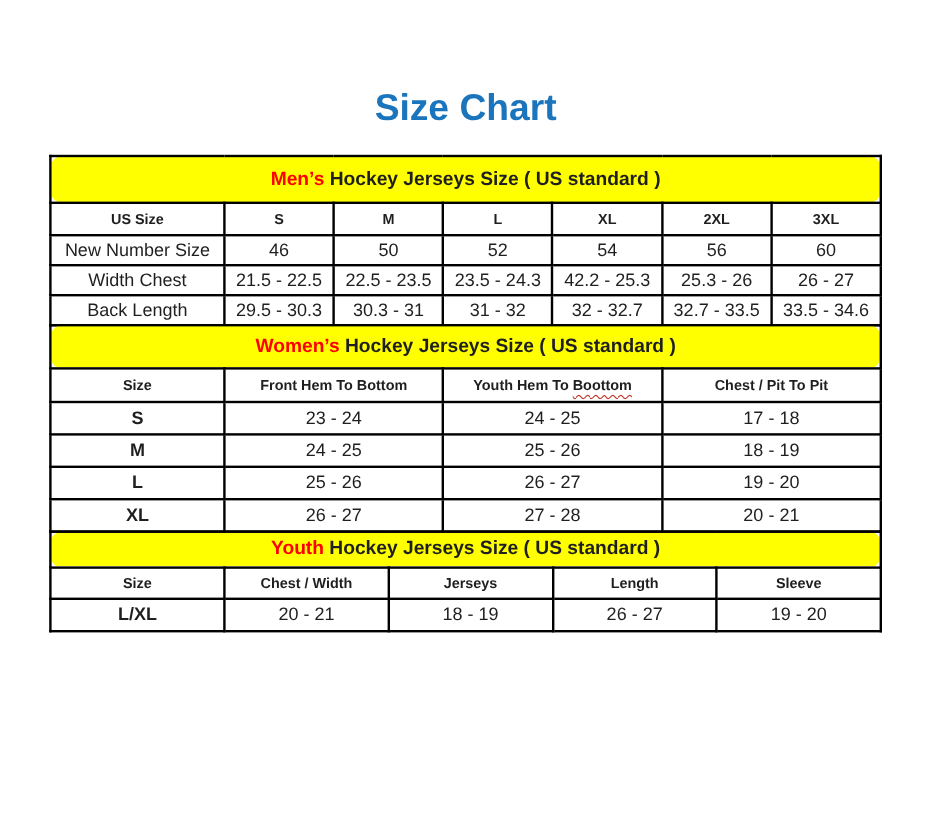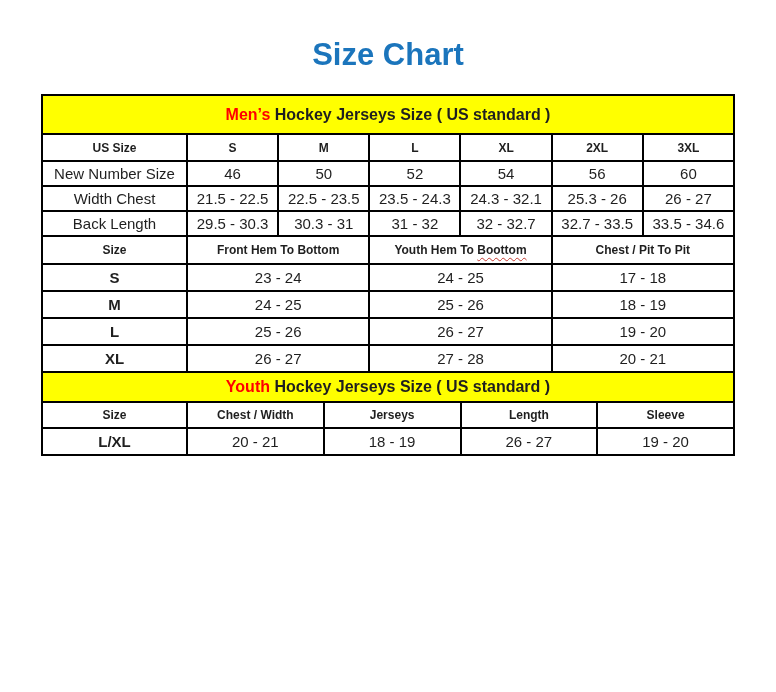--- a/index.html
+++ b/index.html
@@ -9,40 +9,40 @@
     --ink:#1f1f1f;
   }
   html,body{margin:0;padding:0;background:#ffffff;}
   body{
     width:776px;height:692px;overflow:hidden;
     font-family:"Liberation Sans", sans-serif;
     color:var(--ink);
   }
   .canvas{position:relative;width:776px;height:692px;background:#fff;}
   .page-title{
-    margin:0;padding-top:37px;height:44px;
+    margin:0;padding-top:72px;height:44px;
     text-align:center;
     color:var(--title-blue);
     font-size:31px;font-weight:bold;letter-spacing:0px;
   }
   .tables{width:694px;margin:13px auto 0 auto;}
   table{
     border-collapse:collapse;table-layout:fixed;width:694px;
     font-size:15px;
   }
   table.tbl-women,table.tbl-youth{margin-top:-2px;}
   td,th{
     border:2px solid #000;
     text-align:center;vertical-align:middle;
     padding:0 2px;color:var(--ink);
     overflow:hidden;white-space:nowrap;
   }
   .banner{
     background:var(--banner-yellow);
-    font-weight:bold;font-size:16px;
+    font-weight:bold;font-size:16px;border-radius:10px;
   }
   .tbl-men .banner{height:37px;}
   .tbl-women .banner{height:34px;}
   .tbl-youth .banner{height:28px;}
   .banner .red{color:var(--accent-red);}
   th{font-weight:bold;font-size:12px;}
   .tbl-men th{height:25px;}
   .tbl-men td{height:23px;}
   .tbl-women th{height:26px;}
   .tbl-women td{height:25px;}
@@ -102,21 +102,21 @@
           <td>52</td>
           <td>54</td>
           <td>56</td>
           <td>60</td>
         </tr>
         <tr>
           <td>Width Chest</td>
           <td>21.5 - 22.5</td>
           <td>22.5 - 23.5</td>
           <td>23.5 - 24.3</td>
-          <td>24.3 - 32.1</td>
+          <td>42.2 - 25.3</td>
           <td>25.3 - 26</td>
           <td>26 - 27</td>
         </tr>
         <tr>
           <td>Back Length</td>
           <td>29.5 - 30.3</td>
           <td>30.3 - 31</td>
           <td>31 - 32</td>
           <td>32 - 32.7</td>
           <td>32.7 - 33.5</td>
@@ -127,20 +127,25 @@
 
     <table class="tbl-women">
       <colgroup>
         <col class="c-label">
           <col>
           <col>
           <col>
       </colgroup>
       <thead>
         <tr>
+          <td colspan="4" class="banner">
+            <span class="red">Women’s</span><span> Hockey Jerseys Size ( US standard )</span>
+          </td>
+        </tr>
+        <tr>
           <th>Size</th>
           <th>Front Hem To Bottom</th>
           <th><span>Youth Hem To </span><span class="wavy">Boottom</span></th>
           <th>Chest / Pit To Pit</th>
         </tr>
       </thead>
       <tbody>
         <tr>
           <td class="rowlabel-bold">S</td>
           <td>23 - 24</td>

